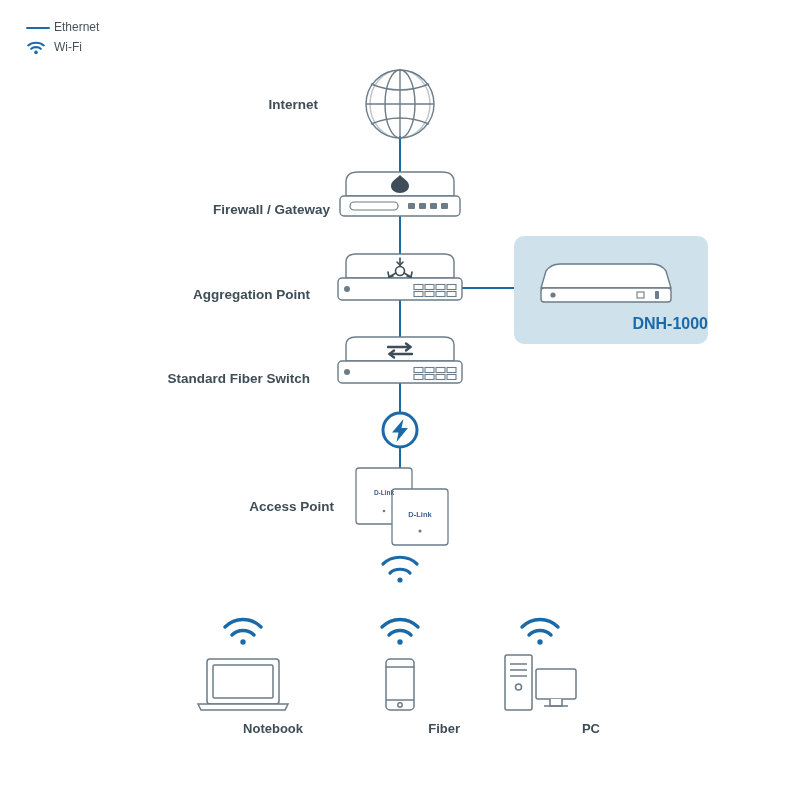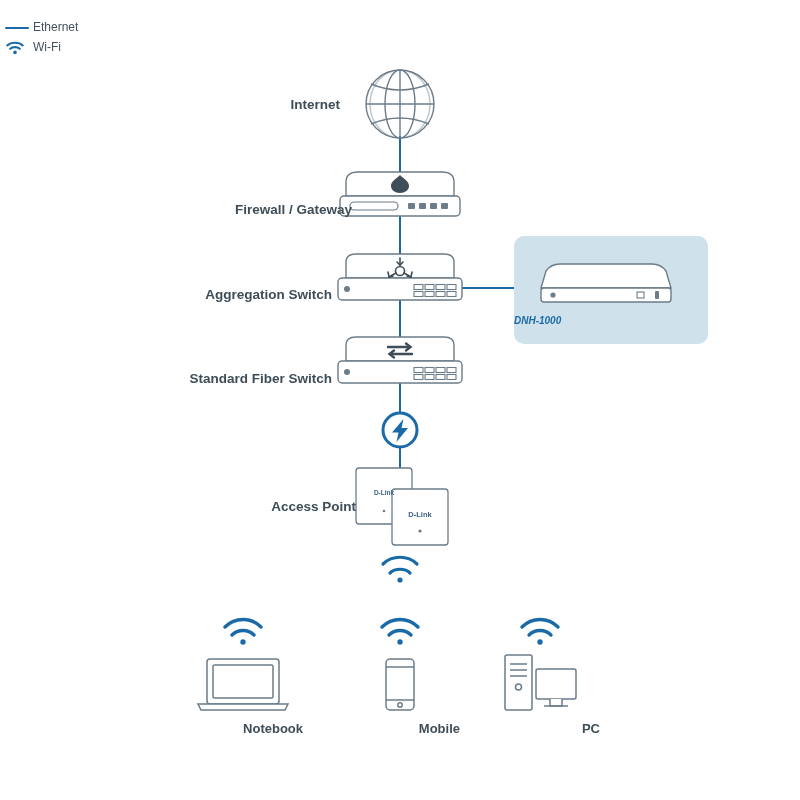--- a/index.html
+++ b/index.html
@@ -18,21 +18,21 @@
   #canvas {
     position: absolute;
     left: 0; top: 0;
     width: 800px;
     height: 800px;
   }
 
   
   #legend {
     position: absolute;
-    left: 5px;
+    left: 26px;
     top: 18px;
     width: 160px;
   }
   .legend-row {
     display: flex;
     align-items: center;
     height: 19px;
     margin-bottom: 1px;
   }
   .legend-key {
@@ -56,41 +56,39 @@
   }
 
   
   .row-label {
     position: absolute;
     text-align: right;
     font-size: 13.5px;
     color: #3e4d57;
     font-weight: bold;
     white-space: nowrap;
-    padding-left: 22px;
   }
 
   
   .node-label {
     position: absolute;
     text-align: right;
     font-size: 13px;
     color: #3e4d57;
     font-weight: bold;
     white-space: nowrap;
   }
 
   .highlight-label {
     position: absolute;
-    text-align: left;
-    font-size: 10px;
+    text-align: right;
+    font-size: 16px;
     color: #1b6aa8;
     font-weight: bold;
     white-space: nowrap;
-    font-style: italic;
   }
 
   .svg-layer {
     position: absolute;
     left: 0;
     top: 0;
     pointer-events: none;
   }
 </style>
 </head>
@@ -286,27 +284,27 @@
 
   </svg>
 
   <div style="position:absolute; left:356px; top:489px; width:56px; text-align:center; font-size:6.5px; color:#3b5f8a; font-weight:bold;">D-Link</div>
   <div style="position:absolute; left:392px; top:510px; width:56px; text-align:center; font-size:7.5px; color:#3b5f8a; font-weight:bold;">D-Link</div>
 
   <div class="row-label" style="left:0; top:97px; width:318px;">Internet</div>
 
   <div class="row-label" style="left:12px; top:202px; width:318px;">Firewall / Gateway</div>
 
-  <div class="row-label" style="left:0; top:287px; width:310px;">Aggregation Switch</div>
+  <div class="row-label" style="left:0; top:287px; width:310px;">Aggregation Point</div>
 
   <div class="row-label" style="left:0; top:371px; width:310px;">Standard Fiber Switch</div>
 
   <div class="row-label" style="left:16px; top:499px; width:318px;">Access Point</div>
 
   <div class="highlight-label" style="left:514px; top:315px; width:194px;">DNH-1000</div>
 
   <div class="node-label" style="left:183px; top:721px; width:120px;">Notebook</div>
 
-  <div class="node-label" style="left:340px; top:721px; width:120px;">Mobile</div>
+  <div class="node-label" style="left:340px; top:721px; width:120px;">Fiber</div>
 
   <div class="node-label" style="left:480px; top:721px; width:120px;">PC</div>
 
 </div>
 
 </body></html>

